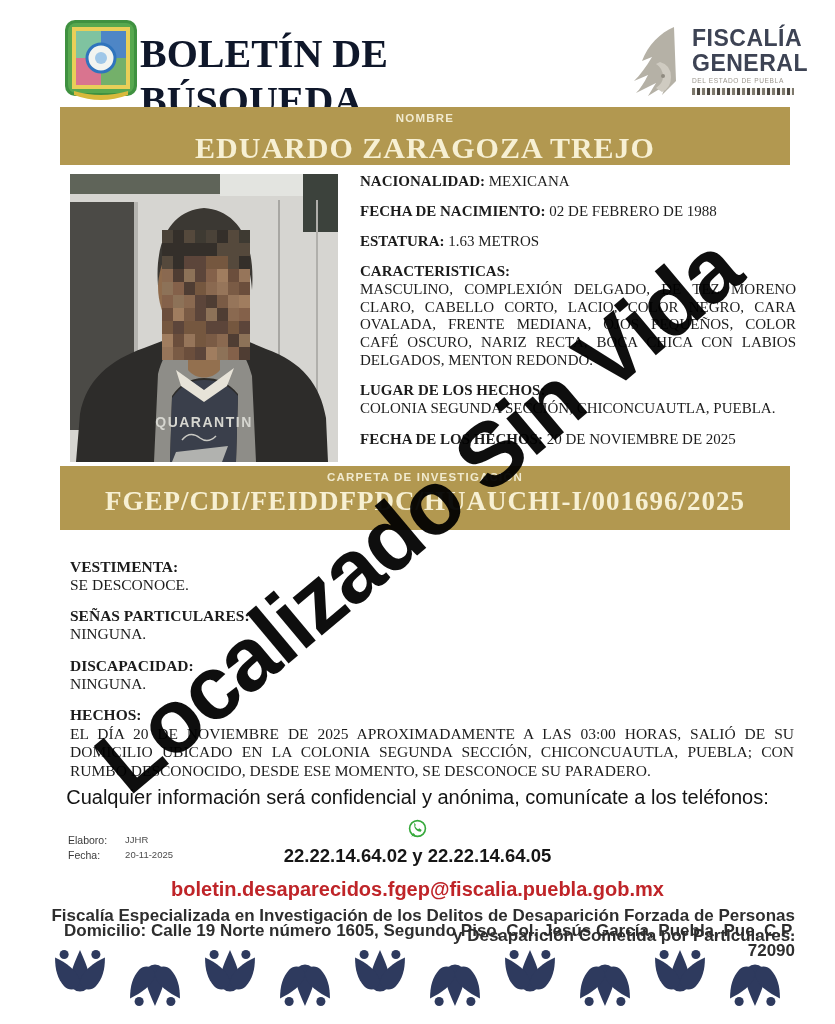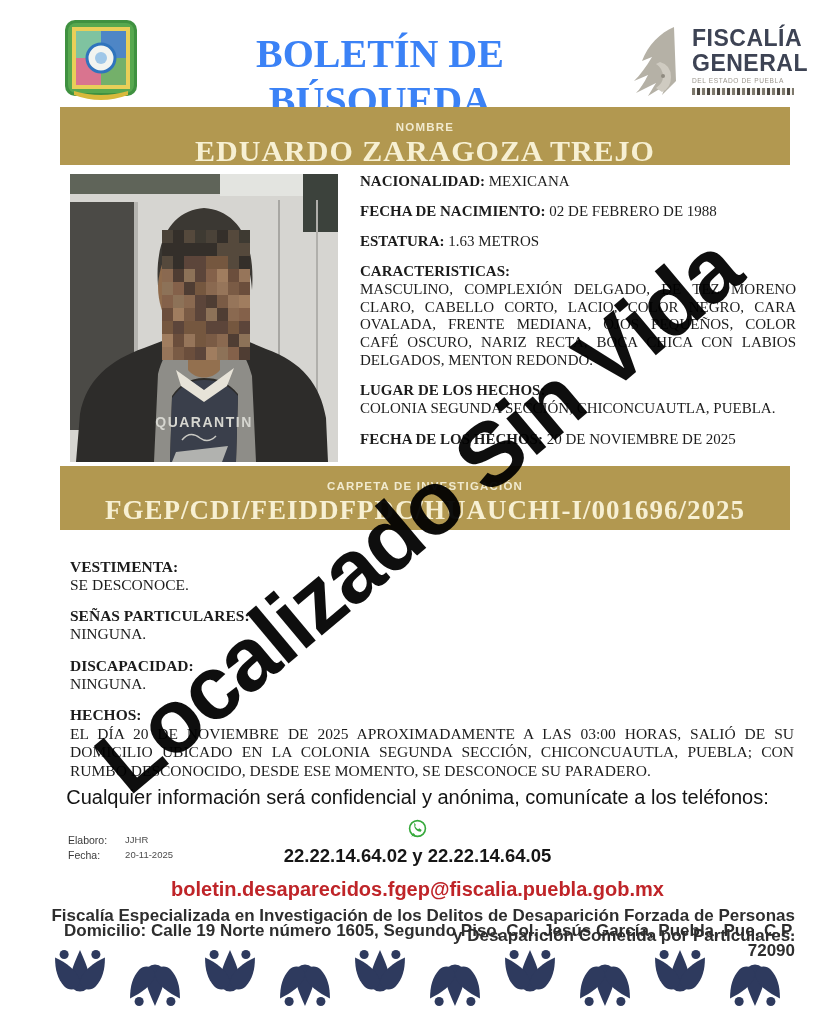--- a/index.html
+++ b/index.html
@@ -4,41 +4,41 @@
 <style>
   html,body{margin:0;padding:0;background:#e9e9e9;}
   #poster{
     position:relative;width:835px;height:1024px;margin:0 auto;
     background:#ffffff;overflow:hidden;
     font-family:"Liberation Serif",serif;color:#1c1c1c;
   }
   
   #coat-of-arms{position:absolute;left:62px;top:16px;width:78px;height:88px;}
   #main-title{
-    position:absolute;left:140px;top:30px;width:480px;text-align:center;
+    position:absolute;left:140px;top:30px;width:480px;text-align:left;
     font-family:"Liberation Serif",serif;font-weight:700;font-size:40px;
-    color:#3b82f6;letter-spacing:0px;
+    color:#0f172a;letter-spacing:0px;
   }
   #agency{position:absolute;left:622px;top:20px;width:185px;height:82px;display:flex;align-items:center;}
   #agency .eagle{width:58px;height:74px;flex:0 0 auto;}
   #agency .vline{width:1px;height:52px;background:#b9b5aa;margin:0 8px 0 4px;}
   #agency .txt{font-family:"Liberation Sans",sans-serif;line-height:1;}
   #agency .txt .l1,#agency .txt .l2{font-size:23px;font-weight:700;color:#3d4354;letter-spacing:.5px;}
   #agency .txt .l2{margin-top:2px;}
   #agency .txt .l3{font-size:6.6px;color:#9a958c;letter-spacing:.6px;margin-top:3px;white-space:nowrap;}
   #agency .checker{margin-top:3px;width:102px;height:7px;
     background:repeating-linear-gradient(90deg,#7d786c 0 3px,#f5f4f0 3px 5px,#49453e 5px 8px,#f5f4f0 8px 10px);}
   
   .gold-bar{position:absolute;left:60px;width:730px;background:#b29850;text-align:center;}
   #name-bar{top:107px;height:58px;}
   #carpeta-bar{top:466px;height:64px;}
   .bar-label{font-family:"Liberation Sans",sans-serif;font-weight:700;font-size:11.5px;
-    color:rgba(255,252,235,.82);letter-spacing:1.2px;padding-top:14px;}
+    color:rgba(255,252,235,.82);letter-spacing:1.2px;padding-top:5px;}
   .bar-value{font-family:"Liberation Serif",serif;font-weight:700;color:#f7f0d3;}
-  #name-bar .bar-value{font-size:30px;letter-spacing:1px;margin-top:1px;}
+  #name-bar .bar-value{font-size:30px;letter-spacing:1px;margin-top:7px;}
   #carpeta-bar .bar-value{font-size:27px;letter-spacing:1px;margin-top:3px;}
   
   #photo{position:absolute;left:70px;top:174px;width:268px;height:288px;overflow:hidden;background:#d6d5d1;}
   #photo svg{position:absolute;left:0;top:0;}
   #mosaic{position:absolute;left:92px;top:56px;width:88px;height:130px;
     display:grid;grid-template-columns:repeat(8,1fr);grid-template-rows:repeat(10,1fr);}
   
   #details{position:absolute;left:360px;top:172px;width:436px;font-size:15px;line-height:1.2;}
   #details .row{margin-bottom:12px;}
   #details .lbl{font-weight:700;}

